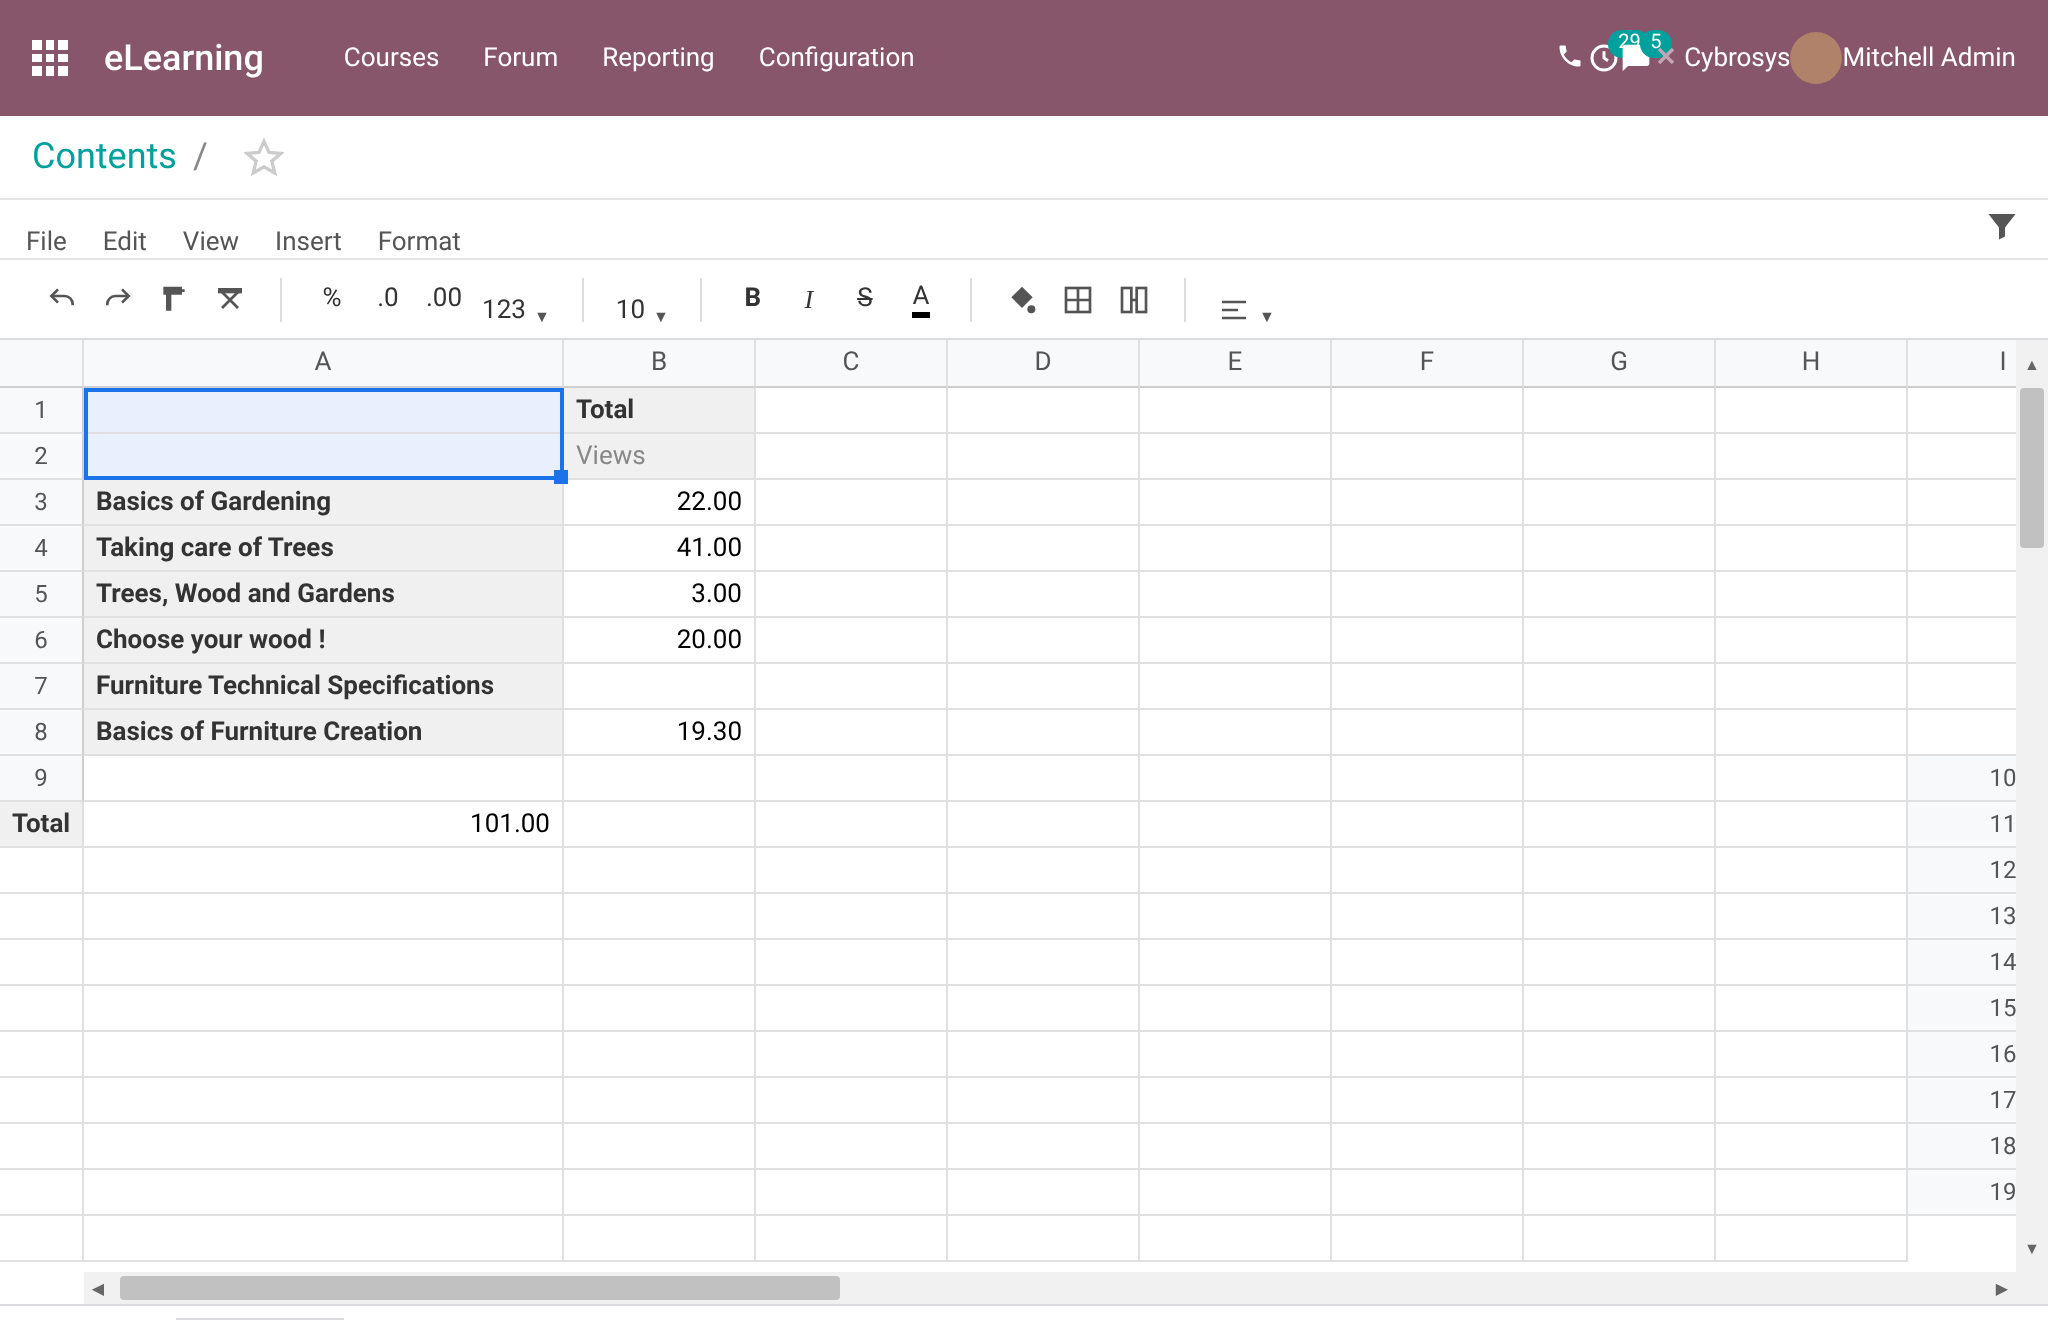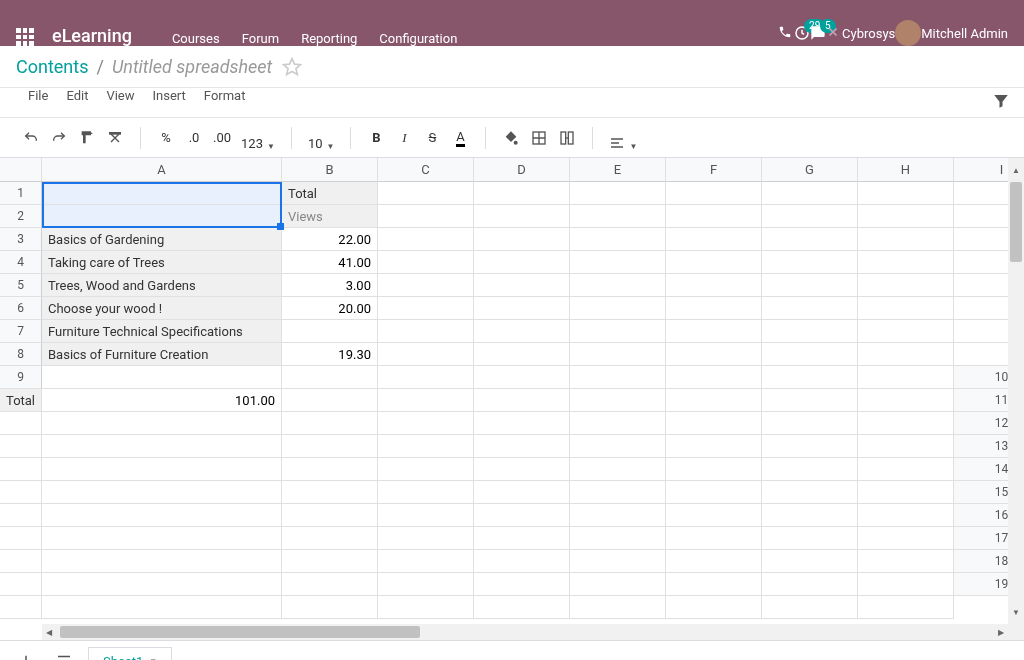--- a/index.html
+++ b/index.html
@@ -1,19 +1,19 @@
 <!DOCTYPE html>
 <html><head>
 <meta charset="utf-8">
 <style>
 * { margin: 0; padding: 0; box-sizing: border-box; font-family: -apple-system, BlinkMacSystemFont, "Segoe UI", Roboto, "Helvetica Neue", Arial, sans-serif; }
 body { width: 1024px; height: 660px; overflow: hidden; background: #fff; }
 
 
-.topnav { height: 46px; background: #87566b; display: flex; align-items: flex-end; padding: 0 16px; color: #fff; font-size: 14px; }
+.topnav { height: 58px; background: #87566b; display: flex; align-items: center; padding: 12px 16px; color: #fff; font-size: 14px; }
 .apps-icon { width: 18px; height: 18px; display: grid; grid-template-columns: repeat(3, 1fr); grid-template-rows: repeat(3, 1fr); gap: 2px; margin-right: 18px; cursor: pointer; }
 .apps-icon span { background: #fff; }
 .brand { font-size: 18px; font-weight: 500; margin-right: 40px; }
 .nav-links { display: flex; gap: 22px; }
 .nav-links a { color: #fff; text-decoration: none; font-size: 13px; cursor: pointer; }
 .spacer { flex: 1; }
 .nav-right { display: flex; align-items: center; }
 .nav-icon { width: 16px; height: 16px; position: relative; cursor: pointer; }
 .badge { position: absolute; top: -6px; left: 10px; background: #00a09d; color: #fff; border-radius: 8px; padding: 0 5px; font-size: 10px; line-height: 14px; }
 .company { font-size: 13px; }
@@ -21,21 +21,21 @@
 .username { font-size: 13px; }
 
 
 .crumb { height: 42px; display: flex; align-items: center; padding: 0 16px; border-bottom: 1px solid #e5e5e5; }
 .crumb a { color: #00a09d; font-size: 18px; text-decoration: none; cursor: pointer; }
 .crumb .sep { color: #888; margin: 0 8px; font-size: 18px; }
 .crumb .title { color: #999; font-style: italic; font-size: 18px; }
 .star { margin-left: 10px; color: #ccc; cursor: pointer; }
 
 
-.menus { height: 30px; display: flex; align-items: flex-start; padding: 0 28px; gap: 18px; font-size: 13px; color: #555; border-bottom: 1px solid #e5e5e5; position: relative; }
+.menus { height: 30px; display: flex; align-items: flex-end; padding: 0 13px; gap: 18px; font-size: 13px; color: #555; border-bottom: 1px solid #e5e5e5; position: relative; }
 .menus span { cursor: pointer; }
 .filter-btn { position: absolute; right: 14px; top: 4px; cursor: pointer; }
 
 
 .toolbar { height: 40px; display: flex; align-items: center; padding: 0 12px; border-bottom: 1px solid #dadce0; gap: 2px; }
 .tb-group { display: flex; align-items: center; gap: 2px; padding: 0 6px; }
 .tb-sep { width: 1px; height: 22px; background: #dadce0; margin: 0 4px; }
 .tb-btn { min-width: 26px; height: 26px; display: flex; align-items: center; justify-content: center; border-radius: 3px; cursor: pointer; font-size: 13px; color: #333; padding: 0 4px; }
 .tb-btn.bold { font-weight: bold; }
 .tb-btn.italic { font-style: italic; font-family: Georgia, serif; }
@@ -43,21 +43,21 @@
 .tb-dd { display: flex; align-items: flex-end; gap: 4px; }
 .caret { font-size: 8px; color: #555; }
 
 
 .sheet-wrap { position: relative; height: 482px; overflow: hidden; }
 .sheet { display: grid; grid-template-columns: 42px 240px 96px repeat(7, 96px); font-size: 13px; }
 .sheet .hdr { background: #f8f9fa; border-right: 1px solid #e0e0e0; border-bottom: 1px solid #cfcfcf; height: 24px; display: flex; align-items: center; justify-content: center; color: #555; position: relative; }
 .sheet .rowhdr { background: #f8f9fa; border-right: 1px solid #cfcfcf; border-bottom: 1px solid #e0e0e0; height: 23px; display: flex; align-items: center; justify-content: center; color: #555; font-size: 12px; }
 .sheet .cell { border-right: 1px solid #e0e0e0; border-bottom: 1px solid #e0e0e0; height: 23px; display: flex; align-items: center; padding: 0 6px; overflow: hidden; white-space: nowrap; }
 .sheet .cell.right { justify-content: flex-end; }
-.sheet .cell.hdrcell { background: #f0f0f0; font-weight: 400; color: #333; }
+.sheet .cell.hdrcell { background: #f0f0f0; font-weight: 700; color: #333; }
 .sheet .cell.hdrcell-light { background: #f0f0f0; color: #888; }
 .sheet .sel-range { background: #e8f0fe; }
 .vscroll { position: absolute; right: 0; top: 0; width: 16px; height: 100%; background: #f1f1f1; }
 .vscroll::before { content: ''; position: absolute; top: 24px; left: 2px; width: 12px; height: 80px; background: #c1c1c1; border-radius: 2px; }
 .vscroll .arrow-up, .vscroll .arrow-down { position: absolute; width: 16px; height: 16px; font-size: 8px; display: flex; align-items: center; justify-content: center; color: #666; }
 .vscroll .arrow-up { top: 4px; }
 .vscroll .arrow-down { bottom: 20px; }
 .hscroll { position: absolute; left: 42px; right: 16px; bottom: 0; height: 16px; background: #f1f1f1; display: flex; align-items: center; }
 .hscroll .thumb { width: 360px; height: 12px; background: #c1c1c1; border-radius: 2px; margin-left: 4px; }
 .hscroll-arrow { width: 14px; display: flex; justify-content: center; color: #666; font-size: 8px; }
@@ -119,21 +119,20 @@
     </div>
     <span class="company">Cybrosys</span>
     <span class="avatar"></span>
     <span class="username">Mitchell Admin</span>
   </div>
 </div>
 
 <div class="crumb">
   <a>Contents</a>
   <span class="sep">/</span>
-  <span class="title">Untitled spreadsheet</span>
   <span class="star">
     <svg width="20" height="20" viewBox="0 0 24 24" fill="none" stroke="#ccc" stroke-width="2">
         <path d="M12 2l3 6.6 7.2.6-5.5 4.7L18.5 21 12 17.3 5.5 21l1.8-7.1L1.8 9.2 9 8.6z"></path>
       </svg>
   </span>
 </div>
 
 <div class="menus">
   <span>File</span>
   <span>Edit</span>

